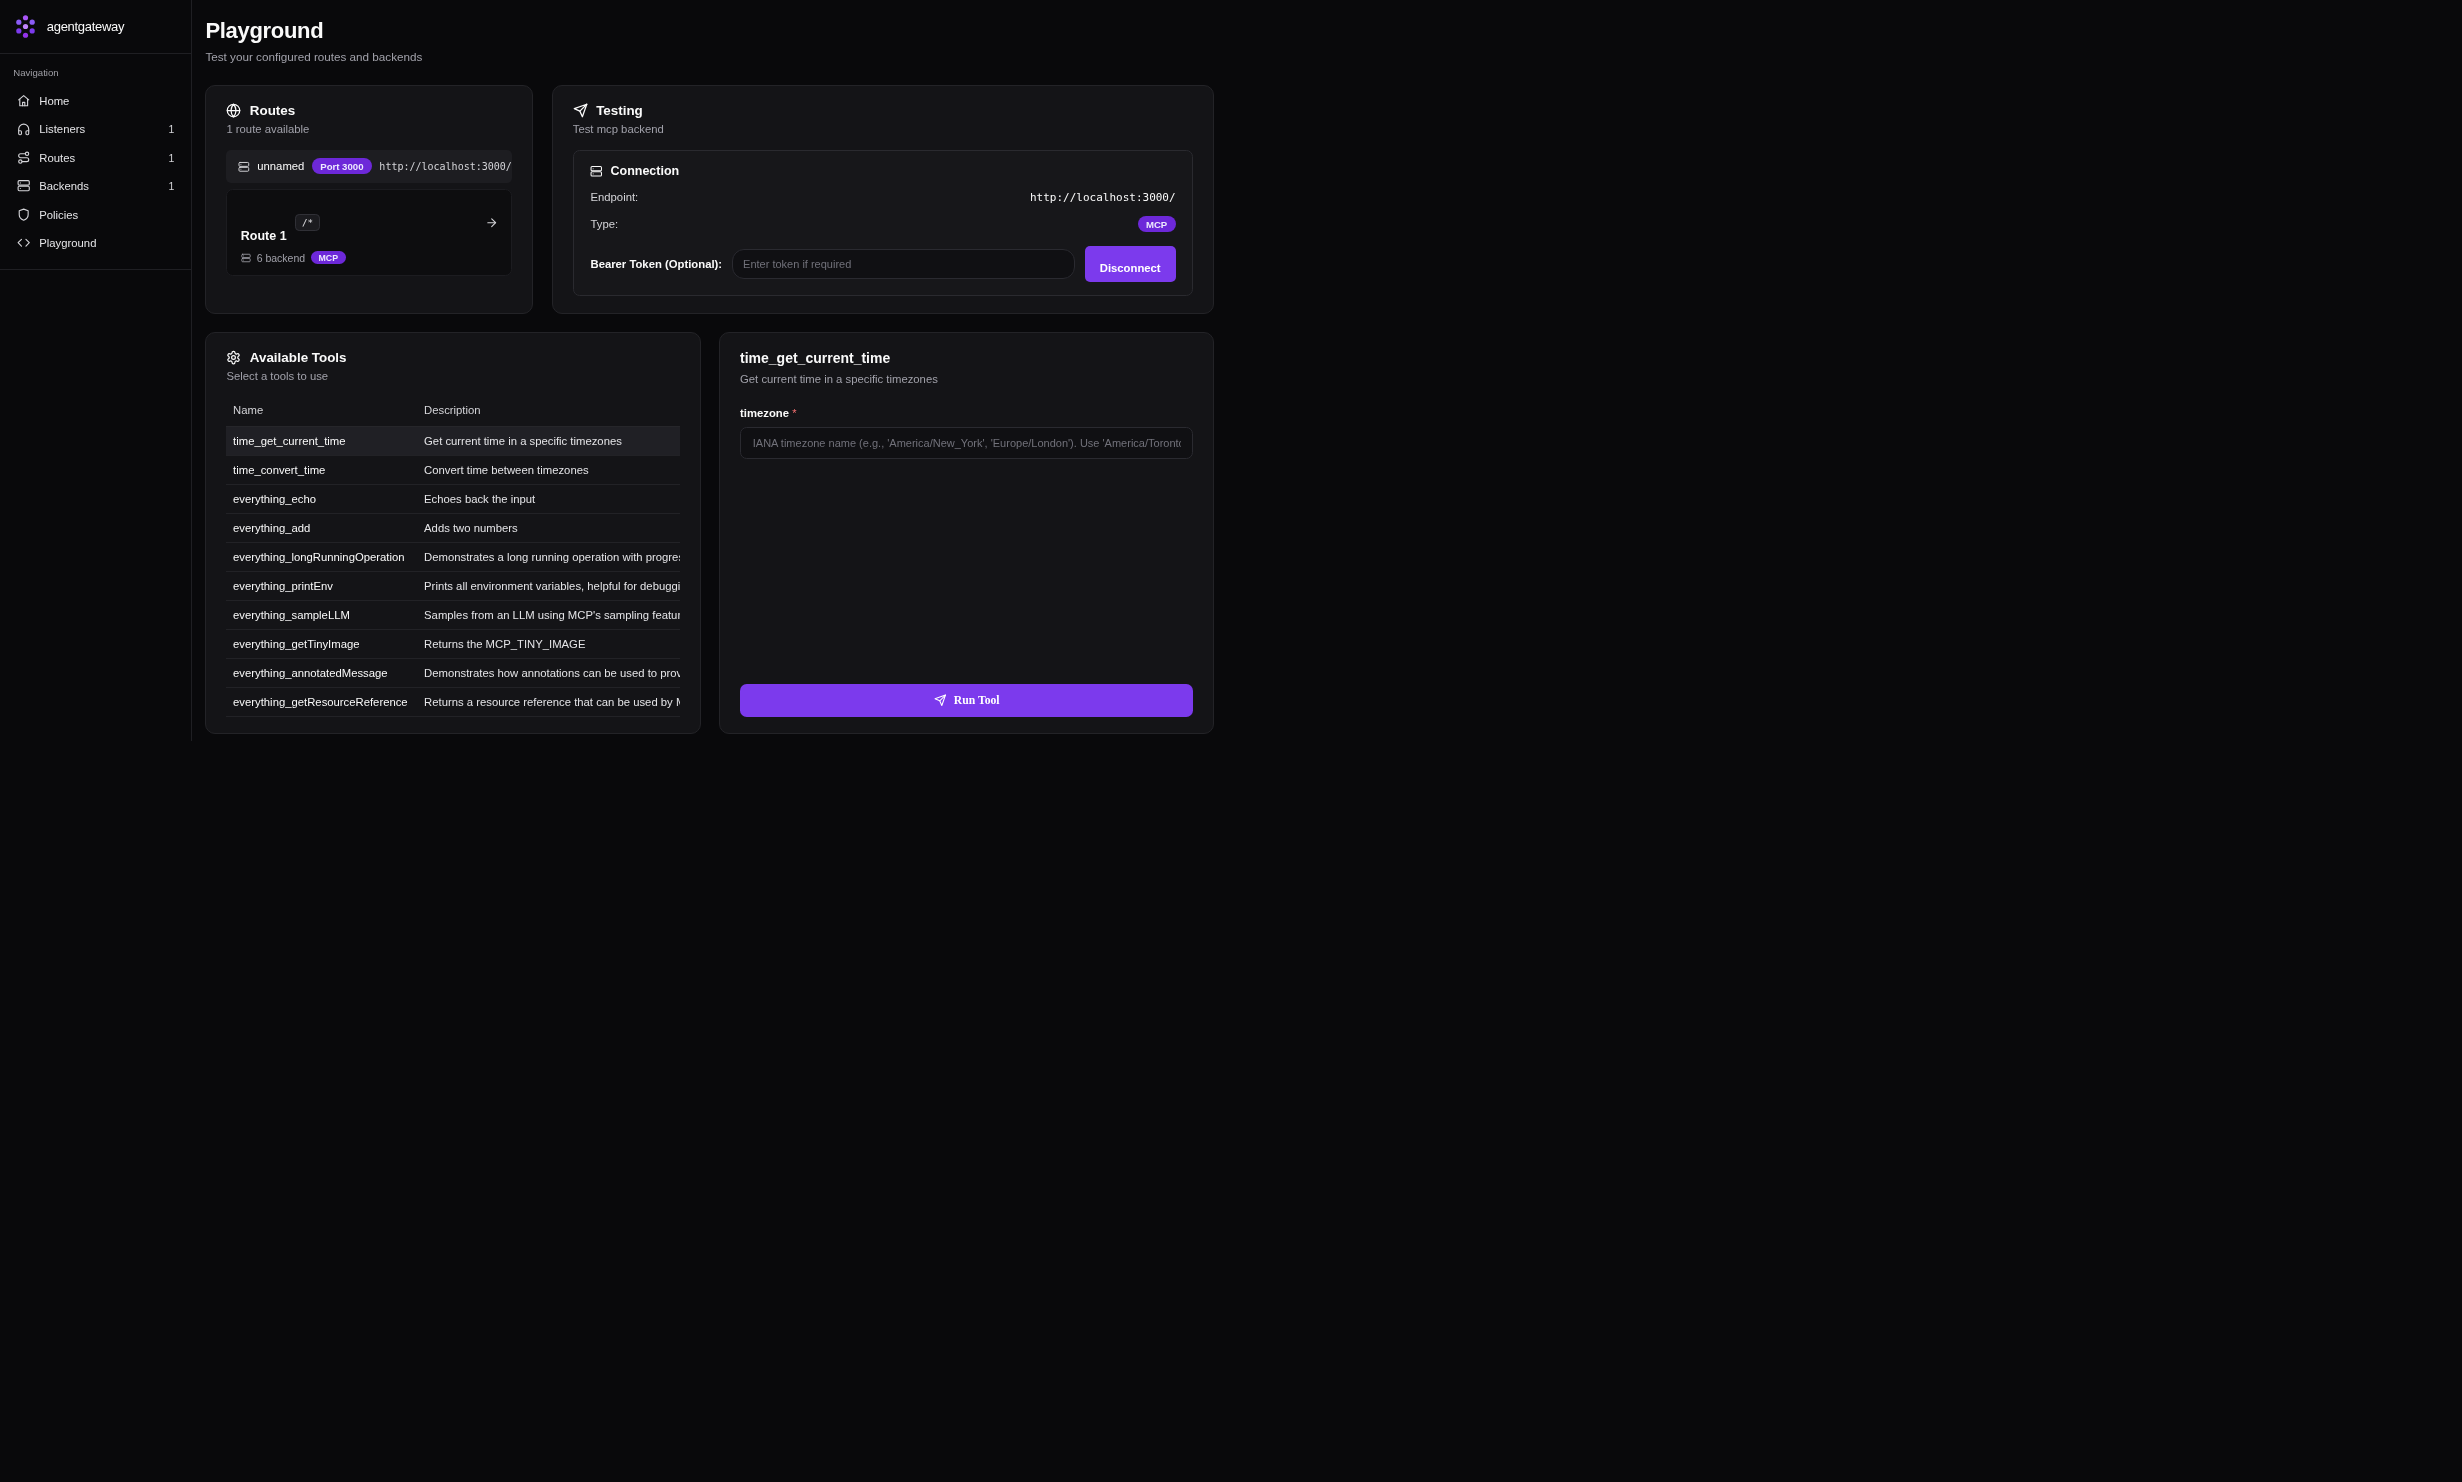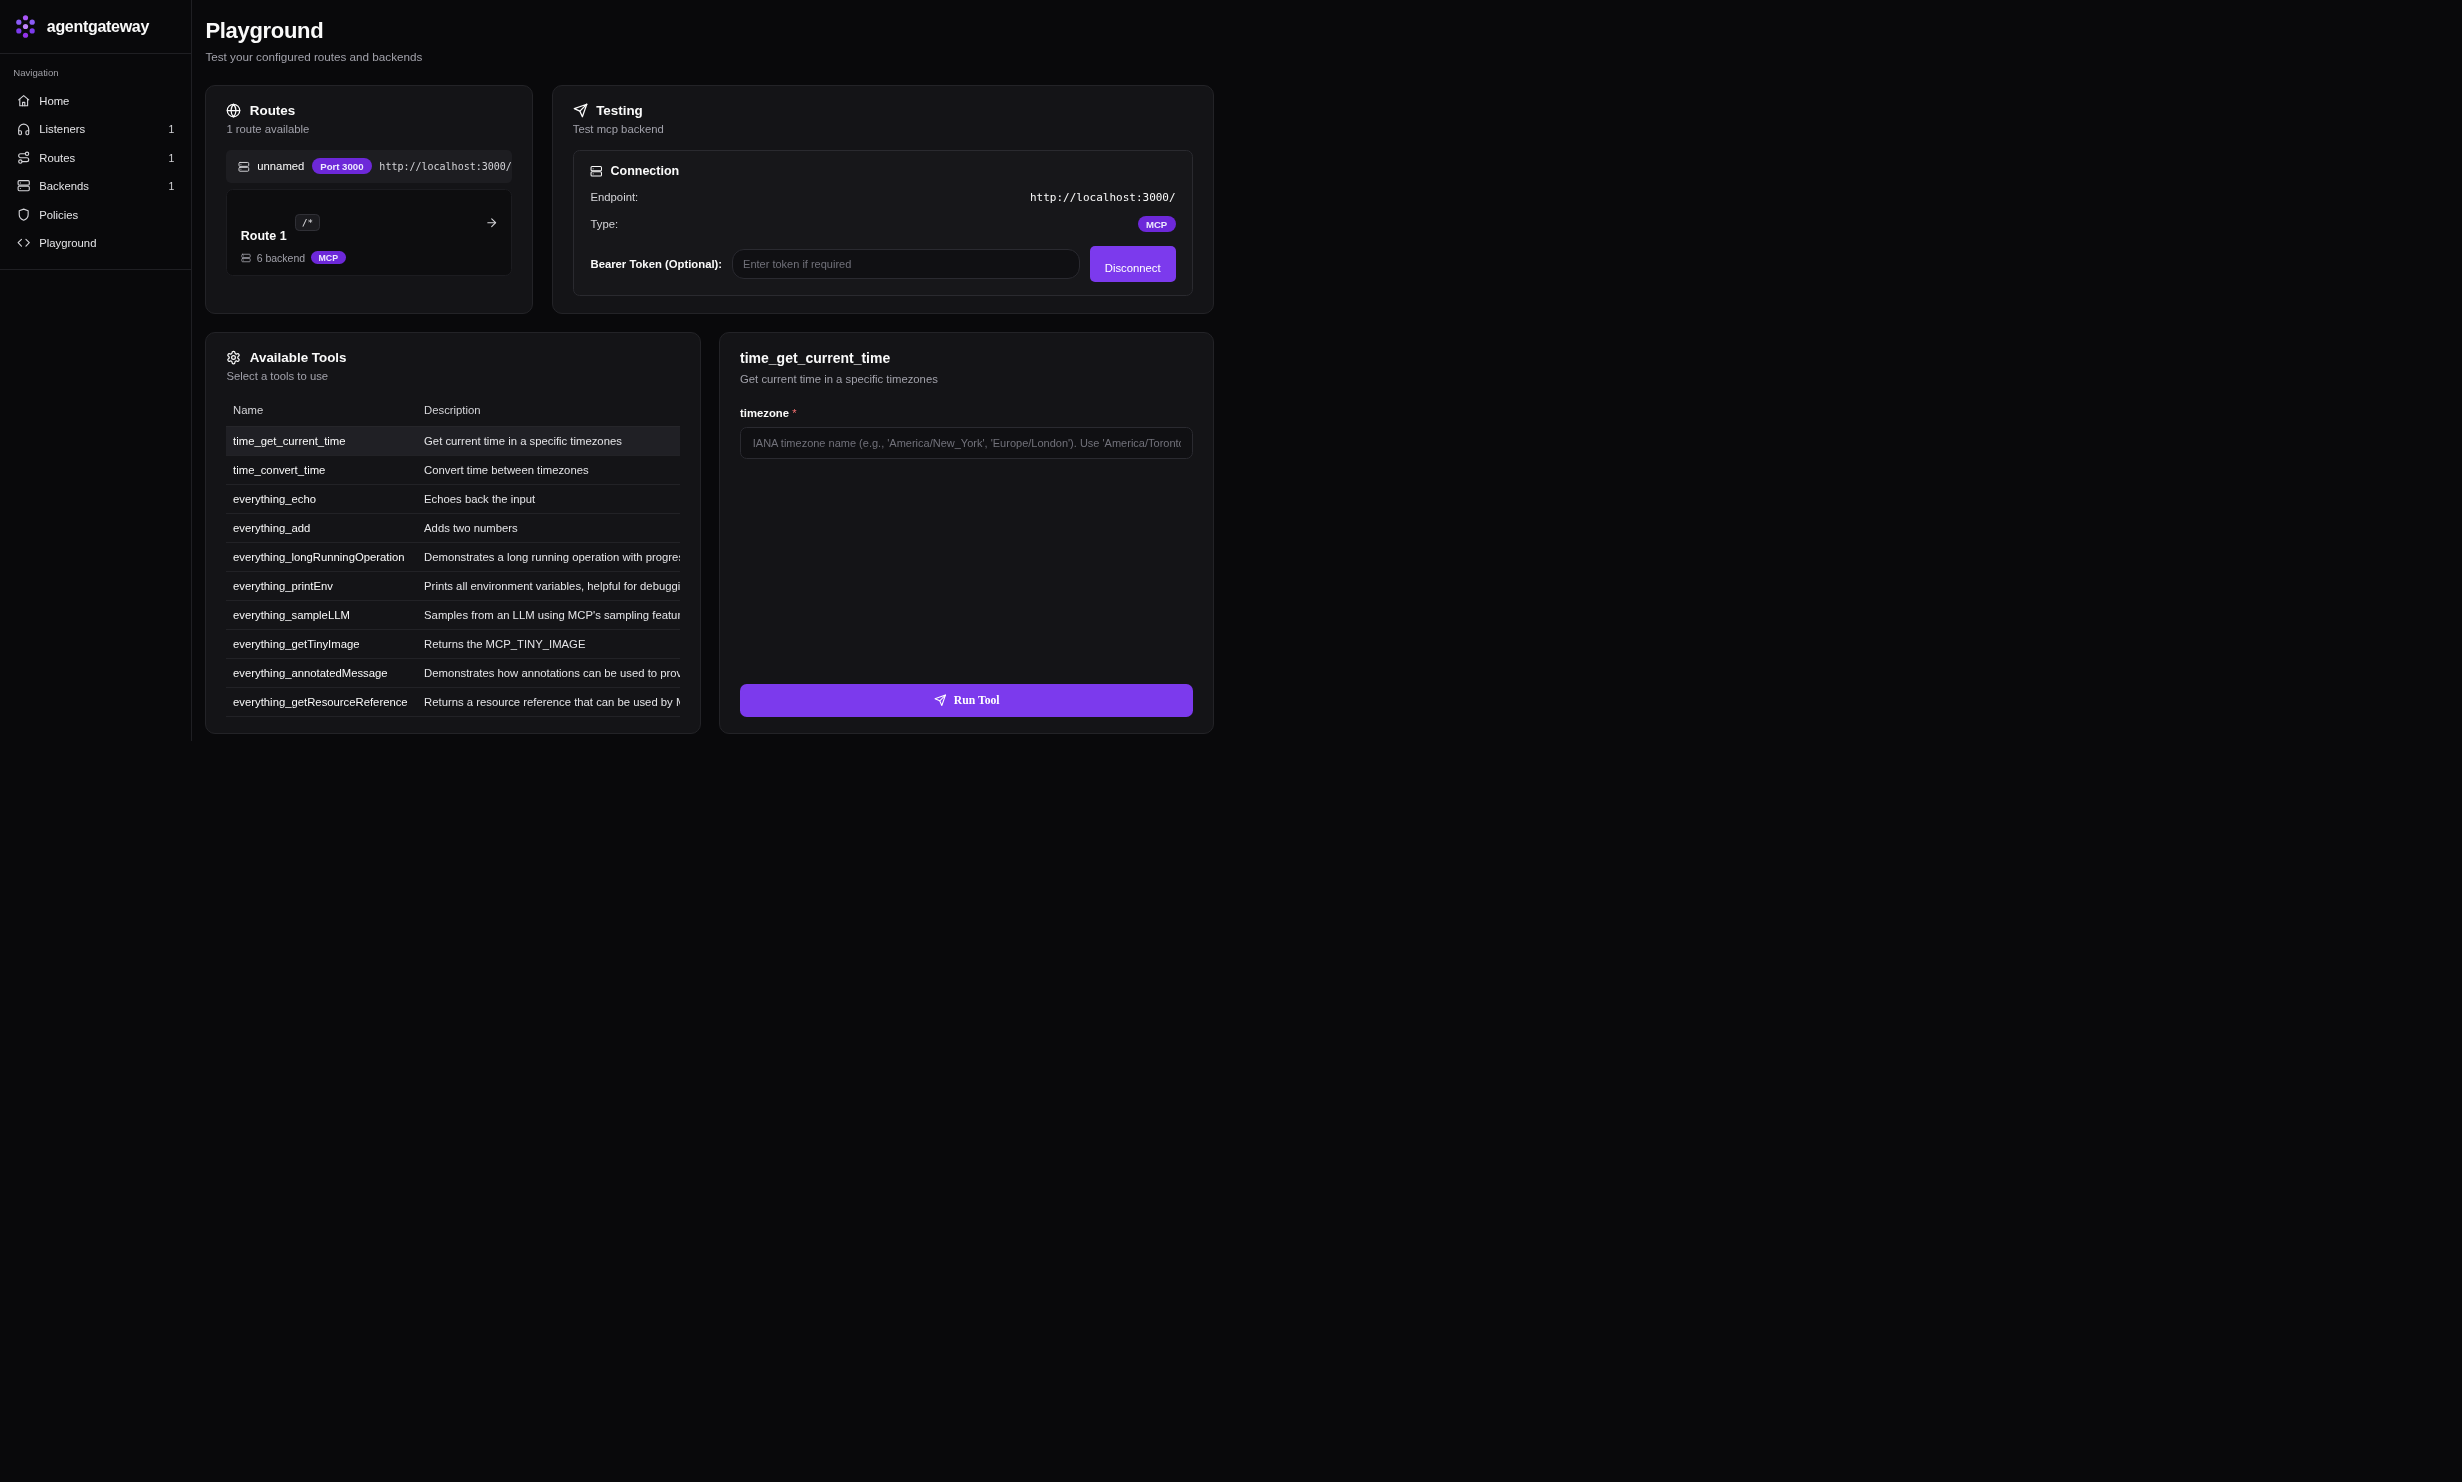--- a/index.html
+++ b/index.html
@@ -8,21 +8,21 @@
     background:#09090b; color:#fafafa;
     font-family:"Liberation Sans", sans-serif; font-size:11.7px;
     display:flex; overflow:hidden;
   }
   svg { display:block; }
   .mono { font-family:"DejaVu Sans Mono", monospace; }
 
   
   .sidebar { width:192px; flex:0 0 192px; border-right:0.8px solid #1f1f23; background:#09090b; display:flex; flex-direction:column; }
   .brand { display:flex; align-items:center; gap:8.4px; padding:11.7px 13.4px; height:54px; border-bottom:0.8px solid #1f1f23; cursor:pointer; }
-  .brand-name { font-size:16px; font-weight:700; letter-spacing:-0.3px; }
+  .brand-name { font-size:13px; font-weight:400; letter-spacing:-0.3px; }
   .nav-section { padding:8.4px 10px 11.7px 10px; border-bottom:0.8px solid #1f1f23; }
   .nav-label { font-size:9.6px; color:#9f9fa6; margin:5px 3.3px 8.4px 3.3px; }
   .nav-item { display:flex; align-items:center; gap:9.2px; height:28.4px; padding:0 6.7px; border-radius:5px; color:#e4e4e7; font-size:11.3px; cursor:pointer; }
   .nav-item .nicon { color:#d4d4d8; display:flex; }
   .nav-badge { margin-left:auto; font-size:10.5px; color:#d4d4d8; }
   .nav-badge:empty { display:none; }
 
   
   .main { flex:1; padding:18.4px 16.7px 20px 13.4px; overflow:hidden; }
   .page-title { font-size:22px; font-weight:700; letter-spacing:-0.3px; }
@@ -54,21 +54,21 @@
   .connection-box { margin-top:15px; background:#17171a; border:0.8px solid #2a2a2f; border-radius:6.7px; padding:13.4px 16.7px; }
   .connection-title-row { display:flex; align-items:center; gap:7.5px;text-align:right; }
   .connection-title { font-size:12.5px; font-weight:600; }
   .kv-row { display:flex; align-items:center; justify-content:space-between; margin-top:12.5px;gap:48px; }
   .kv-label { font-size:11.3px; color:#d4d4d8; }
   .kv-value { font-size:11px; color:#fafafa; }
   .token-row { display:flex; align-items:center; gap:10px; margin-top:13.4px; }
   .token-label { font-size:11.3px; font-weight:600; white-space:nowrap; }
   .text-input { flex:1; background:#101013; border:0.8px solid #2a2a30; border-radius:12px; height:30px; padding:0 10px; color:#fafafa; font-size:11px; font-family:"Liberation Sans", sans-serif; outline:none; min-width:0; }
   .text-input::placeholder { color:#71717a; }
-  .btn { background:#7c3aed; color:#ffffff; border:none; border-radius:5px; height:36px; padding:16px 15px; font-size:11.3px; font-weight:400; font-family:"Liberation Sans", sans-serif; cursor:pointer; }
+  .btn { background:#7c3aed; color:#ffffff; border:none; border-radius:5px; height:36px; padding:16px 15px; font-size:11.3px; font-weight:700; font-family:"Liberation Sans", sans-serif; cursor:pointer; }
 
   
   .tools-table { margin-top:15px; width:100%; border-collapse:collapse; table-layout:fixed; }
   .tools-table th { text-align:left; font-weight:400; color:#d4d4d8; font-size:11.3px; padding:7.5px 6.7px 9.2px 6.7px; border-bottom:0.8px solid #26262a; }
   .tools-table th:first-child { width:191px; }
   .tools-table td { font-size:11.3px; padding:0 6.7px; height:29px; border-bottom:0.8px solid #222226; white-space:nowrap; overflow:hidden; }
   .tools-table tr { cursor:pointer; }
   .tools-table tbody tr.selected { background:#202025; }
   .td-name { color:#fafafa; }
   .td-desc { color:#e4e4e7; }

